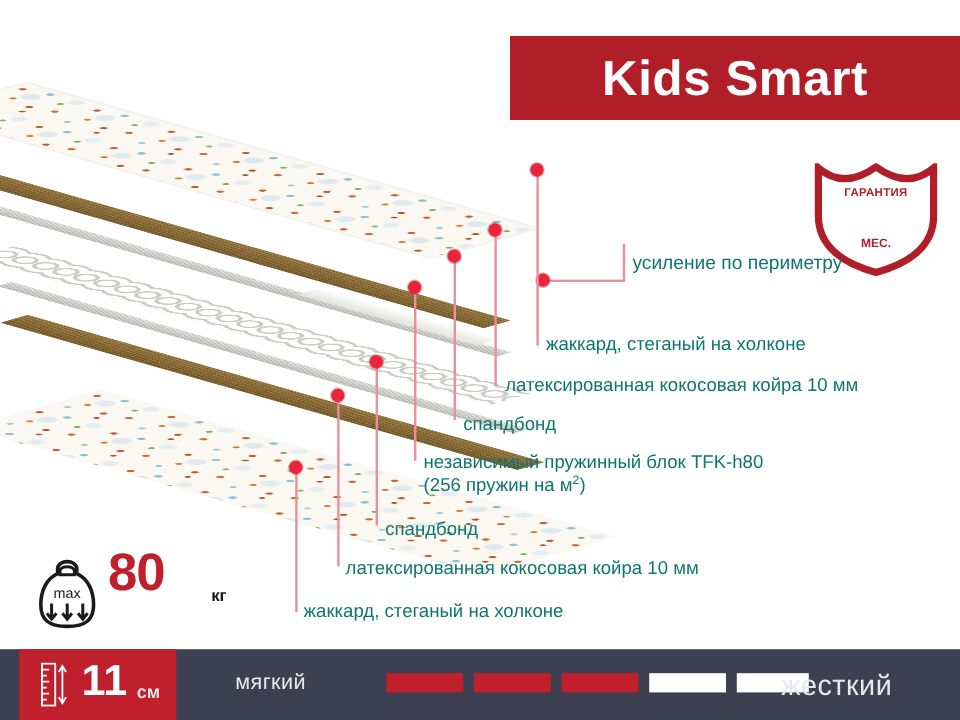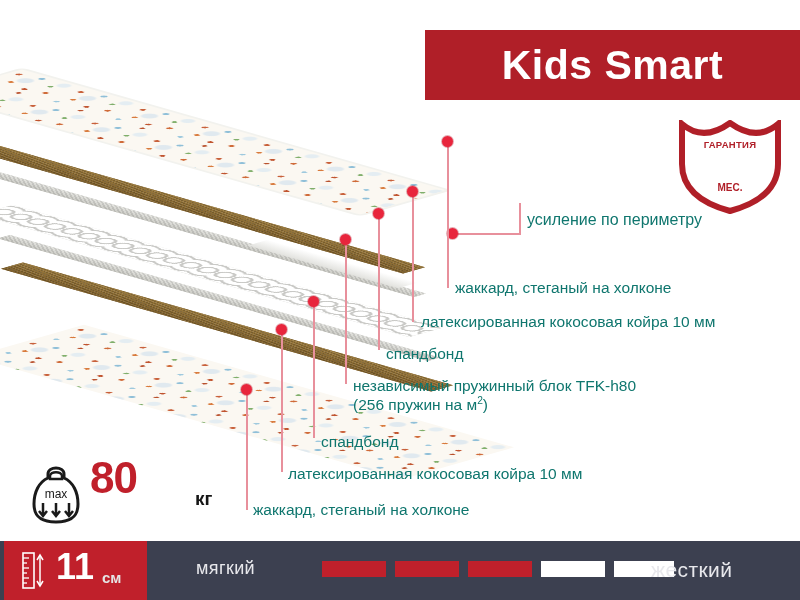--- a/index.html
+++ b/index.html
@@ -8,21 +8,21 @@
 
   
   .title-banner{position:absolute;left:425px;top:30px;width:375px;height:70px;
     background:var(--red);display:flex;align-items:center;justify-content:center;}
   .title-banner .txt{color:#fff;font-size:41px;font-weight:bold;letter-spacing:.5px;
     white-space:nowrap;}
 
   :root{--red:#B01F28;--red2:#C0202B;--navy:#3C4050;--pink:#E8909C;}
 
   
-  .shield{position:absolute;left:678px;top:120px;width:104px;height:94px;}
+  .shield{position:absolute;left:678px;top:136px;width:104px;height:94px;}
   .shield svg{display:block;width:104px;height:94px;}
   .shield .s-top{position:absolute;left:0;top:19px;width:104px;text-align:center;
     font-size:9.5px;font-weight:bold;color:var(--red);letter-spacing:.3px;}
   .shield .s-num{position:absolute;left:0;top:27px;width:104px;text-align:center;
     font-size:34px;font-weight:bold;color:var(--red);line-height:1;}
   .shield .s-bot{position:absolute;left:0;top:62px;width:104px;text-align:center;
     font-size:10px;font-weight:bold;color:var(--red);}
 
   
   .mattress{position:absolute;left:-10px;top:78px;width:520px;height:400px;}
@@ -78,31 +78,31 @@
   .anno{position:absolute;font-size:15.5px;color:#0f766e;white-space:nowrap;
         line-height:1.18;}
   .anno.big{font-size:16px;}
   .anno sup{font-size:.66em;vertical-align:super;}
 
   
   .weight{position:absolute;left:28px;top:458px;width:200px;height:74px;}
   .kb{position:absolute;left:0;top:2px;width:56px;height:66px;}
   .wnum{position:absolute;left:62px;top:-2px;font-size:44px;font-weight:bold;
         color:var(--red2);line-height:1;letter-spacing:-1px;}
-  .wunit{position:absolute;left:148px;top:30px;font-size:19px;font-weight:bold;color:#161616;margin-left:19px;}
+  .wunit{position:absolute;left:148px;top:30px;font-size:14px;font-weight:bold;color:#161616;}
 
   
   .botbar{position:absolute;left:0;top:541px;width:800px;height:59px;background:var(--navy);}
-  .height-box{position:absolute;left:4px;top:0;width:131px;height:59px;background:var(--red2);padding-left:12px;}
+  .height-box{position:absolute;left:16px;top:0;width:131px;height:59px;background:var(--red2);}
   .ruler{position:absolute;left:18px;top:11px;width:22px;height:37px;}
   .hnum{position:absolute;left:52px;top:8px;font-size:36px;font-weight:bold;color:#fff;line-height:1;}
   .hunit{position:absolute;left:98px;top:28px;font-size:15px;font-weight:bold;color:#e5e5e5;}
 
   .soft-lbl{position:absolute;left:196px;top:17px;font-size:18px;color:#e8e8ec;letter-spacing:.4px;}
-  .hard-lbl{position:absolute;left:651px;top:17px;font-size:21px;color:#e8e8ec;letter-spacing:.4px;}
+  .hard-lbl{position:absolute;left:651px;top:17px;font-size:24px;color:#e8e8ec;letter-spacing:.4px;}
   .seg{position:absolute;top:20px;width:64px;height:16px;}
   .seg.on{background:var(--red2);}
   .seg.off{background:#ffffff;}
 </style>
 </head>
 <body>
 
 <div class="mattress">
 
   <div class="iso print-fabric" style="left:38px;top:268px;"></div>

